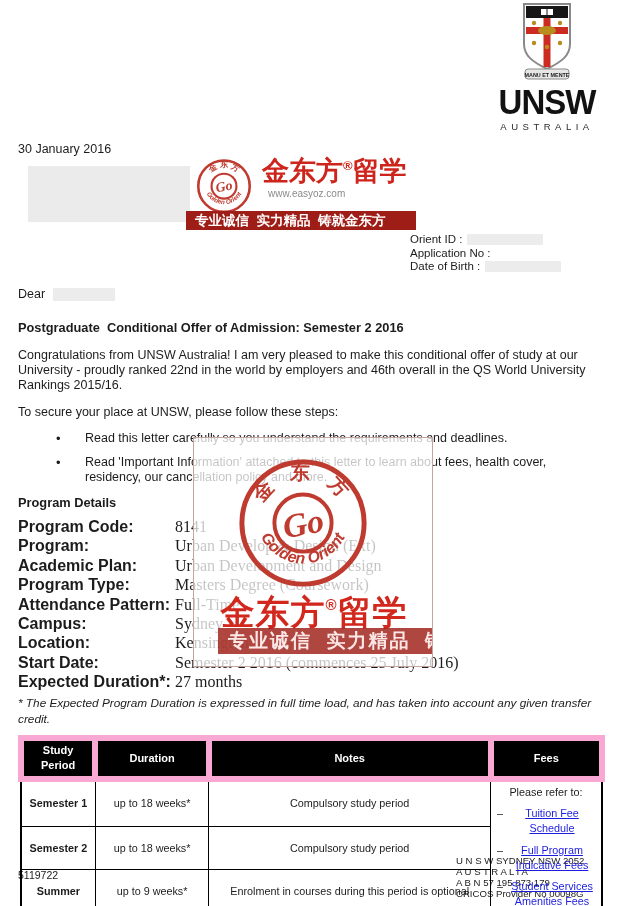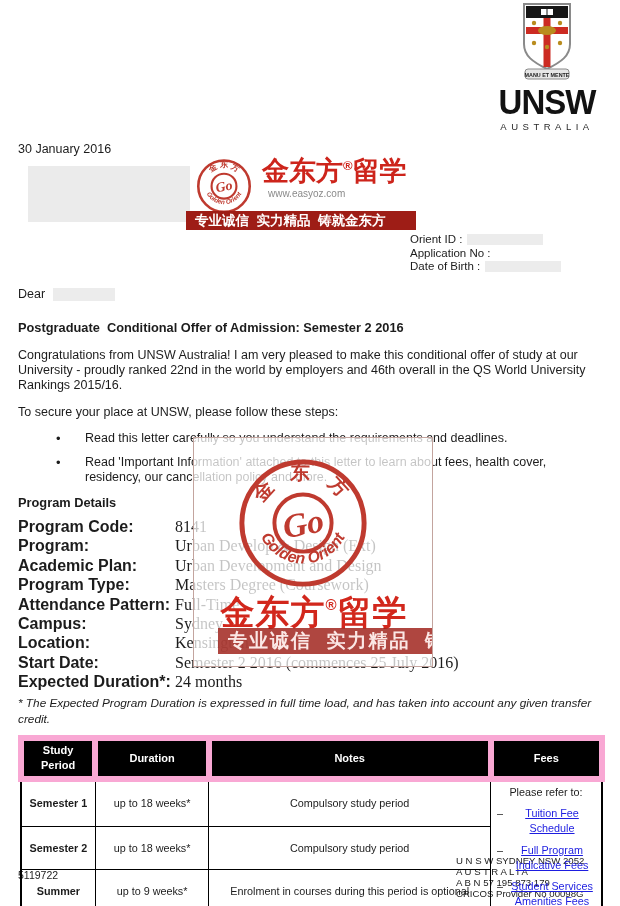--- a/index.html
+++ b/index.html
@@ -170,21 +170,21 @@
       <div class="prow">
         <span class="lab">Location:</span>
         <span class="val">Kensington</span>
         </div>
       <div class="prow">
         <span class="lab">Start Date:</span>
         <span class="val">Semester 2 2016 (commences 25 July 2016)</span>
         </div>
       <div class="prow">
         <span class="lab">Expected Duration*:</span>
-        <span class="val">24 months</span>
+        <span class="val">27 months</span>
         </div>
     </div>
 
     <div class="footnote">* The Expected Program Duration is expressed in full time load, and has taken into account any given transfer credit.</div>
 
     <table class="sched">
       <tbody>
           <tr>
         <th>Study Period</th>
         <th>Duration</th>

